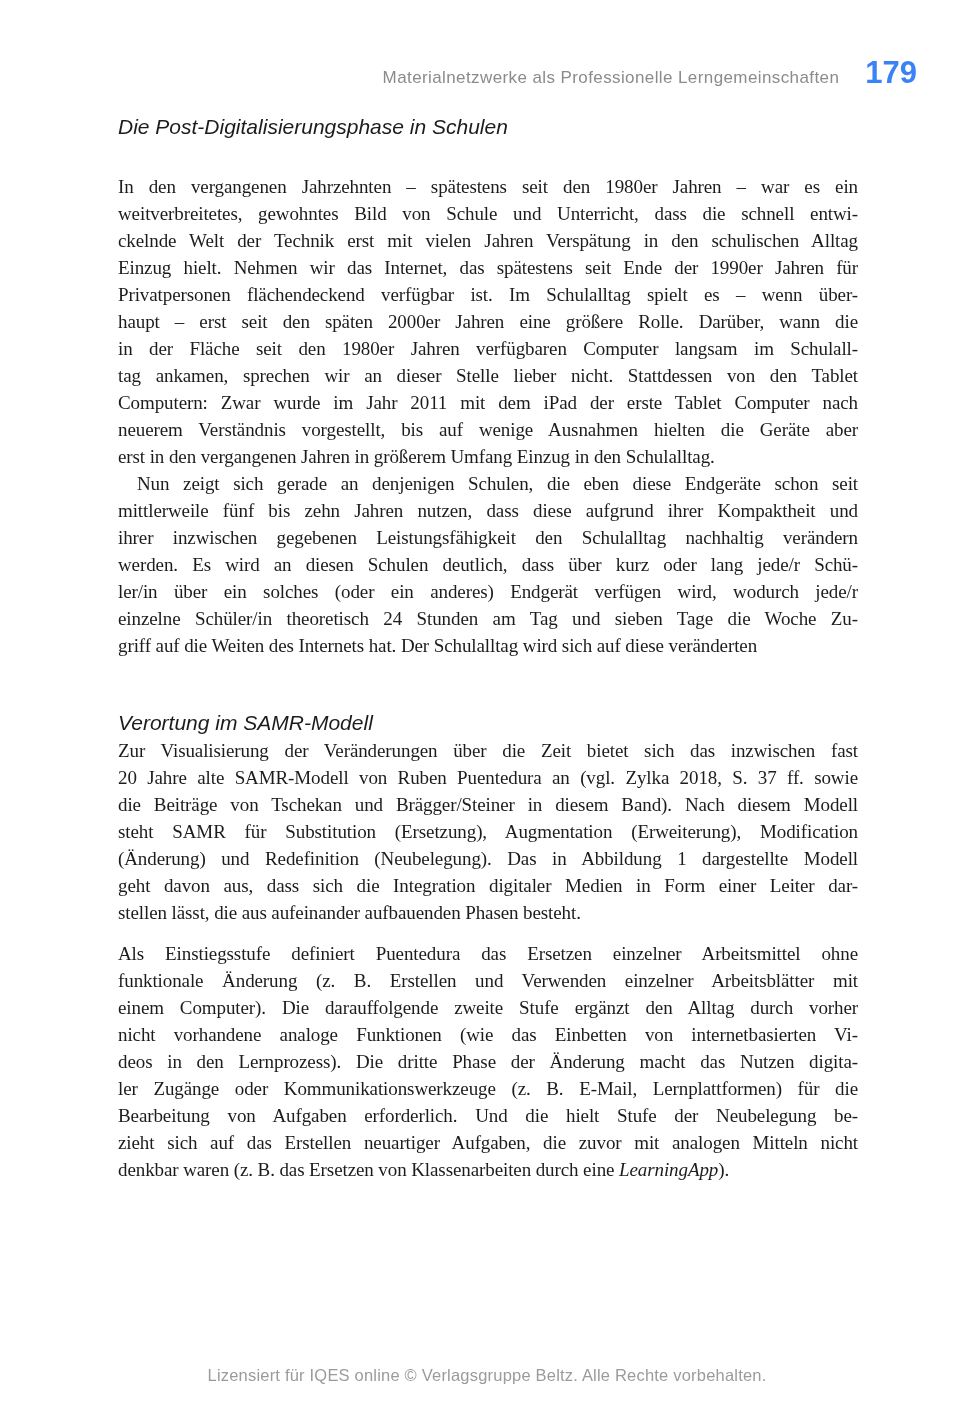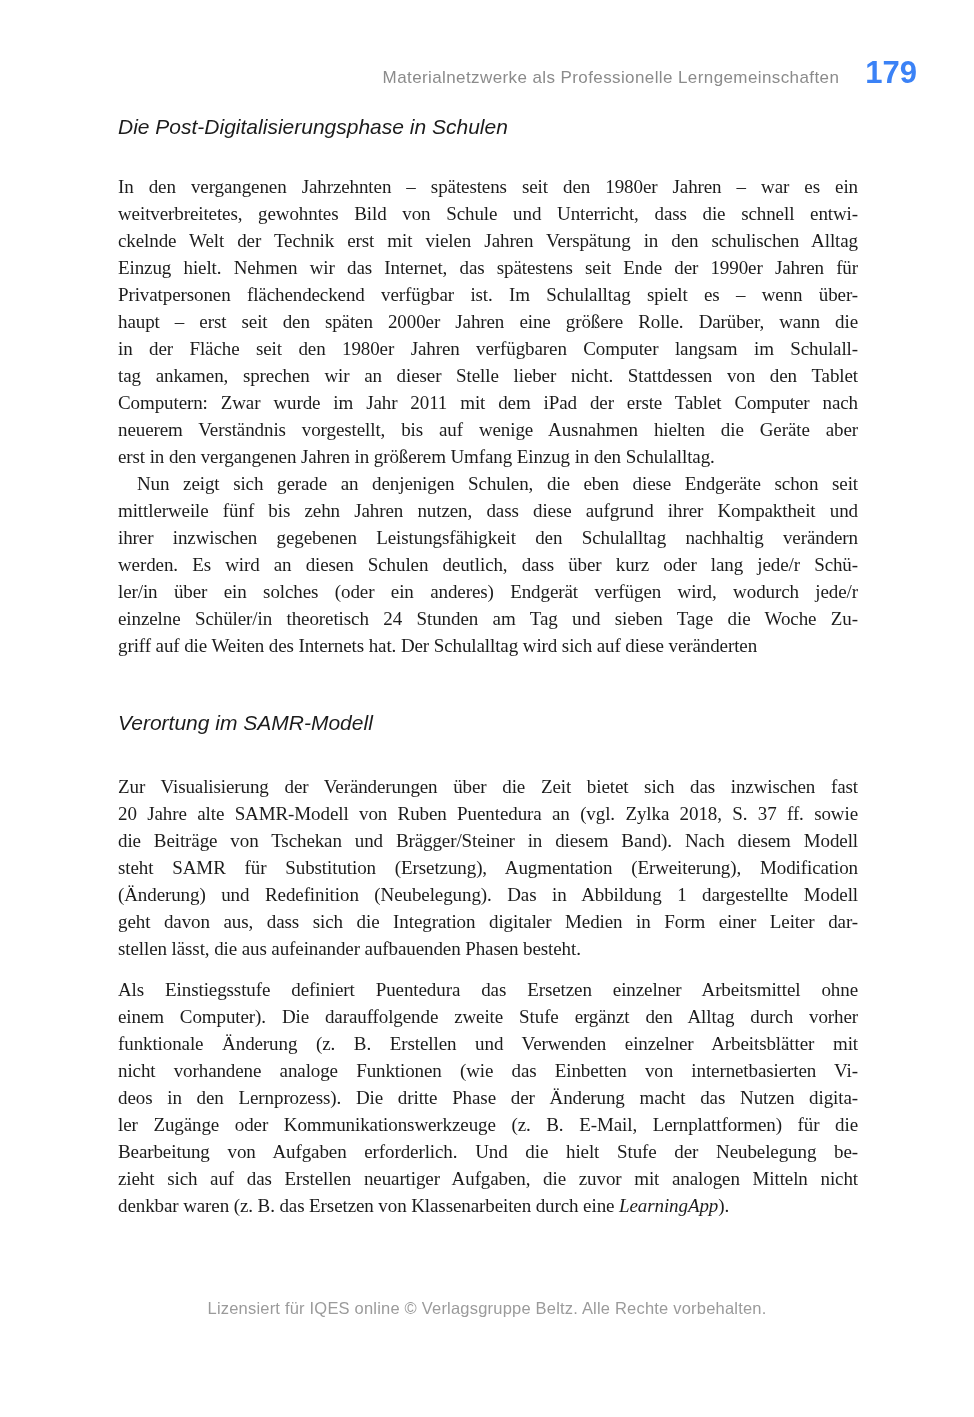--- a/index.html
+++ b/index.html
@@ -55,26 +55,26 @@
     height: 27px;
     text-align: justify;
     text-align-last: justify;
     text-justify: inter-word;
     white-space: normal;
   }
   .para .line:last-child { text-align-last: left; }
   .para.indent-first .line:first-child { text-indent: 19px; }
   .mt-p1 { margin-top: 32px; }
   .mt-h2 { margin-top: 50px; }
-  .mt-p3 { margin-top: 36px; }
+  .mt-p3 { }
   .mt-p4 { margin-top: 14px; }
   .italic { font-style: italic; }
   .page-footer {
     position: absolute;
-    top: 1299px; left: 0;
+    top: 1366px; left: 0;
     width: 974px;
     text-align: center;
     font-family: "Liberation Sans", sans-serif;
     font-size: 16.5px;
     letter-spacing: 0.2px;
     color: #9b9b9b;
   }
 </style>
 </head>
 <body>
@@ -119,22 +119,22 @@
       <div class="line">20 Jahre alte SAMR-Modell von Ruben Puentedura an (vgl. Zylka 2018, S. 37 ff. sowie</div>
       <div class="line">die Beiträge von Tschekan und Brägger/Steiner in diesem Band). Nach diesem Modell</div>
       <div class="line">steht SAMR für Substitution (Ersetzung), Augmentation (Erweiterung), Modification</div>
       <div class="line">(Änderung) und Redefinition (Neubelegung). Das in Abbildung 1 dargestellte Modell</div>
       <div class="line">geht davon aus, dass sich die Integration digitaler Medien in Form einer Leiter dar-</div>
       <div class="line">stellen lässt, die aus aufeinander aufbauenden Phasen besteht.</div>
     </div>
 
   <div class="para mt-p4">
       <div class="line">Als Einstiegsstufe definiert Puentedura das Ersetzen einzelner Arbeitsmittel ohne</div>
+      <div class="line">funktionale Änderung (z. B. Erstellen und Verwenden einzelner Arbeitsblätter mit</div>
       <div class="line">einem Computer). Die darauffolgende zweite Stufe ergänzt den Alltag durch vorher</div>
-      <div class="line">funktionale Änderung (z. B. Erstellen und Verwenden einzelner Arbeitsblätter mit</div>
       <div class="line">nicht vorhandene analoge Funktionen (wie das Einbetten von internetbasierten Vi-</div>
       <div class="line">deos in den Lernprozess). Die dritte Phase der Änderung macht das Nutzen digita-</div>
       <div class="line">ler Zugänge oder Kommunikationswerkzeuge (z. B. E-Mail, Lernplattformen) für die</div>
       <div class="line">Bearbeitung von Aufgaben erforderlich. Und die hielt Stufe der Neubelegung be-</div>
       <div class="line">zieht sich auf das Erstellen neuartiger Aufgaben, die zuvor mit analogen Mitteln nicht</div>
       <div class="line"><span>denkbar waren (z. B. das Ersetzen von Klassenarbeiten durch eine </span><span class="italic">LearningApp</span><span>).</span></div>
     </div>
 
 </main>
 

